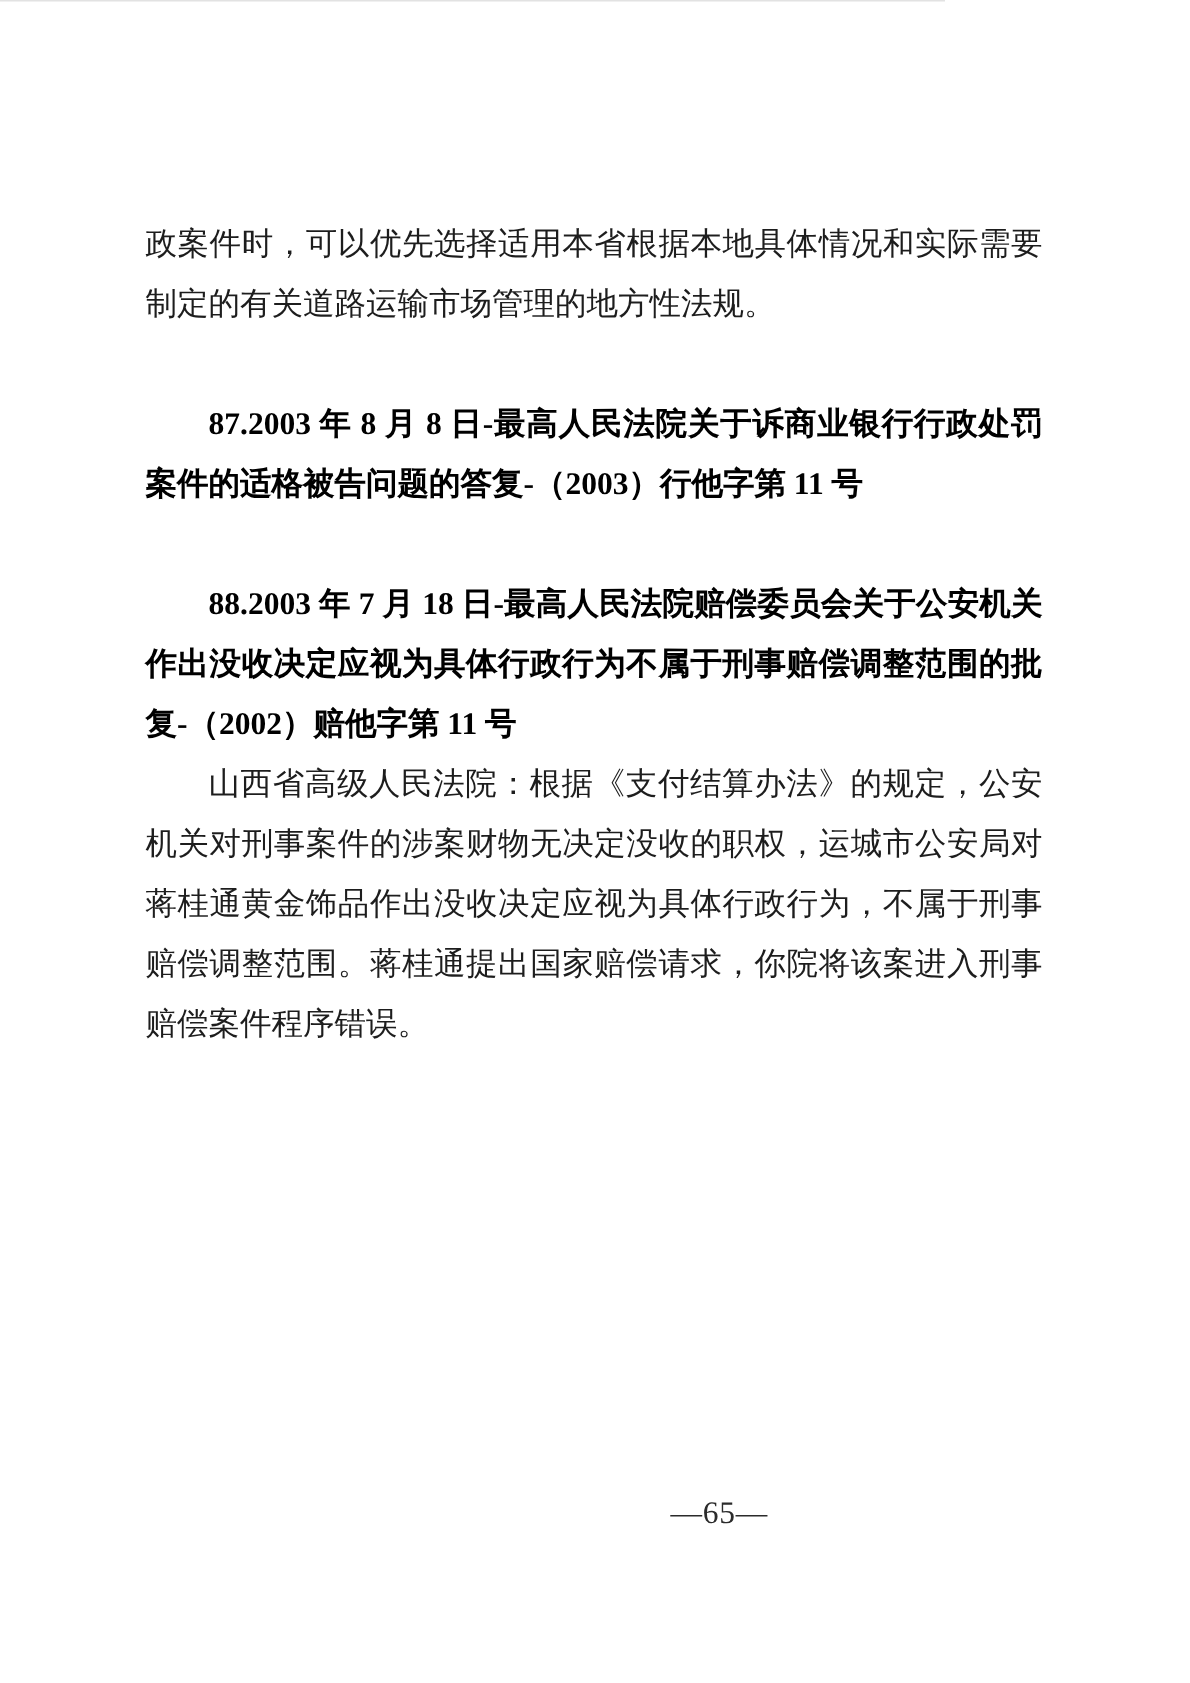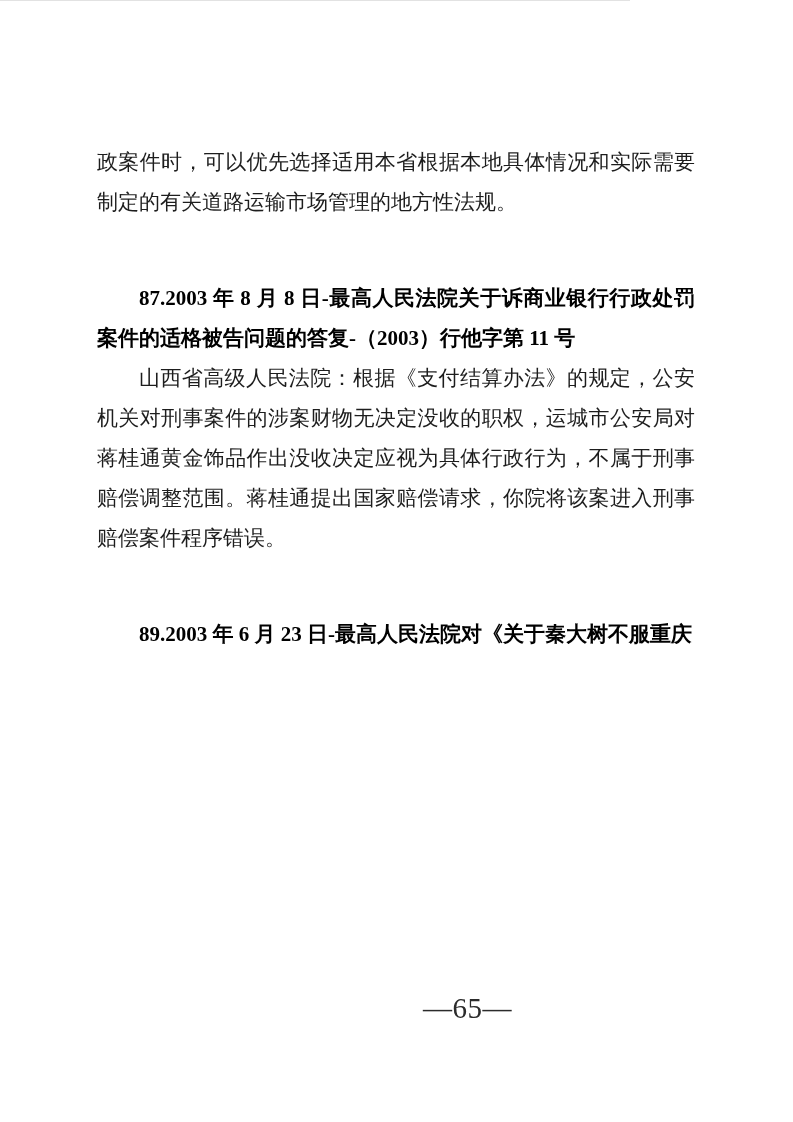--- a/index.html
+++ b/index.html
@@ -38,36 +38,36 @@
     padding: 0;
     text-indent: 2em;
     font-weight: normal;
   }
   .content p.continuation {
     text-indent: 0;
   }
   .content p.heading {
     font-weight: bold;
     color: #000000;
-    margin-top: 56px;
+    margin-top: 40px;
   }
   .page-number {
     position: absolute;
     top: 992px;
     right: 118px;
-    font-size: 29px;
+    font-size: 21px;
     line-height: 30px;
     color: #2b2b2b;
     letter-spacing: 0.5px;
   }
 </style>
 </head>
 <body>
 
 <div class="page">
   <div class="content">
     <p class="continuation">政案件时，可以优先选择适用本省根据本地具体情况和实际需要制定的有关道路运输市场管理的地方性法规。</p>
     <p class="heading">87.2003 年 8 月 8 日-最高人民法院关于诉商业银行行政处罚案件的适格被告问题的答复-（2003）行他字第 11 号</p>
+    <p class="heading">88.2003 年 7 月 18 日-最高人民法院赔偿委员会关于公安机关作出没收决定应视为具体行政行为不属于刑事赔偿调整范围的批复-（2002）赔他字第 11 号</p>
     <p class="body-paragraph">山西省高级人民法院：根据《支付结算办法》的规定，公安机关对刑事案件的涉案财物无决定没收的职权，运城市公安局对蒋桂通黄金饰品作出没收决定应视为具体行政行为，不属于刑事赔偿调整范围。蒋桂通提出国家赔偿请求，你院将该案进入刑事赔偿案件程序错误。</p>
-    <p class="heading">89.2003 年 6 月 23 日-最高人民法院对《关于秦大树不服重庆</p>
   </div>
   <div class="page-number">—65—</div>
 </div>
 
 </body></html>

